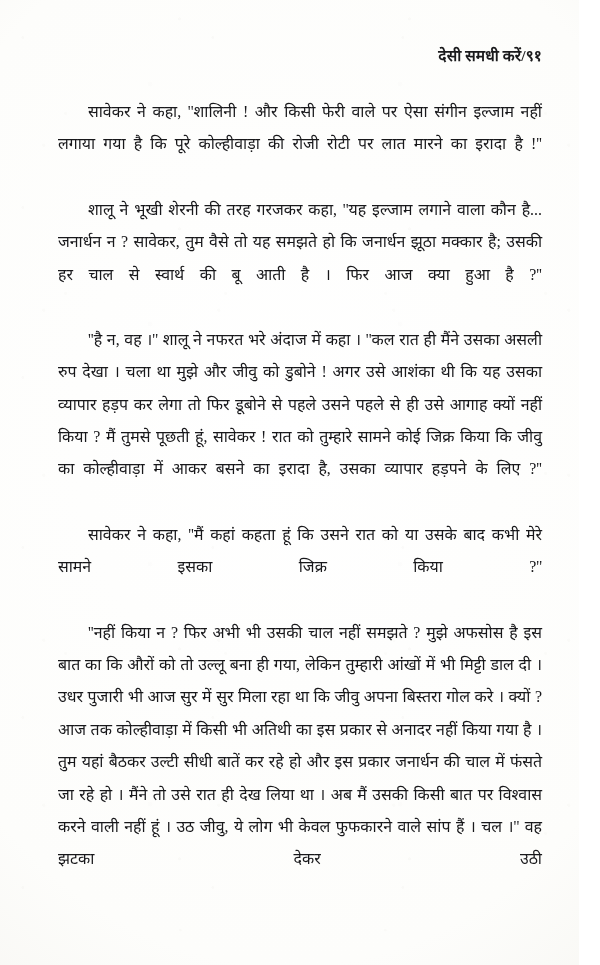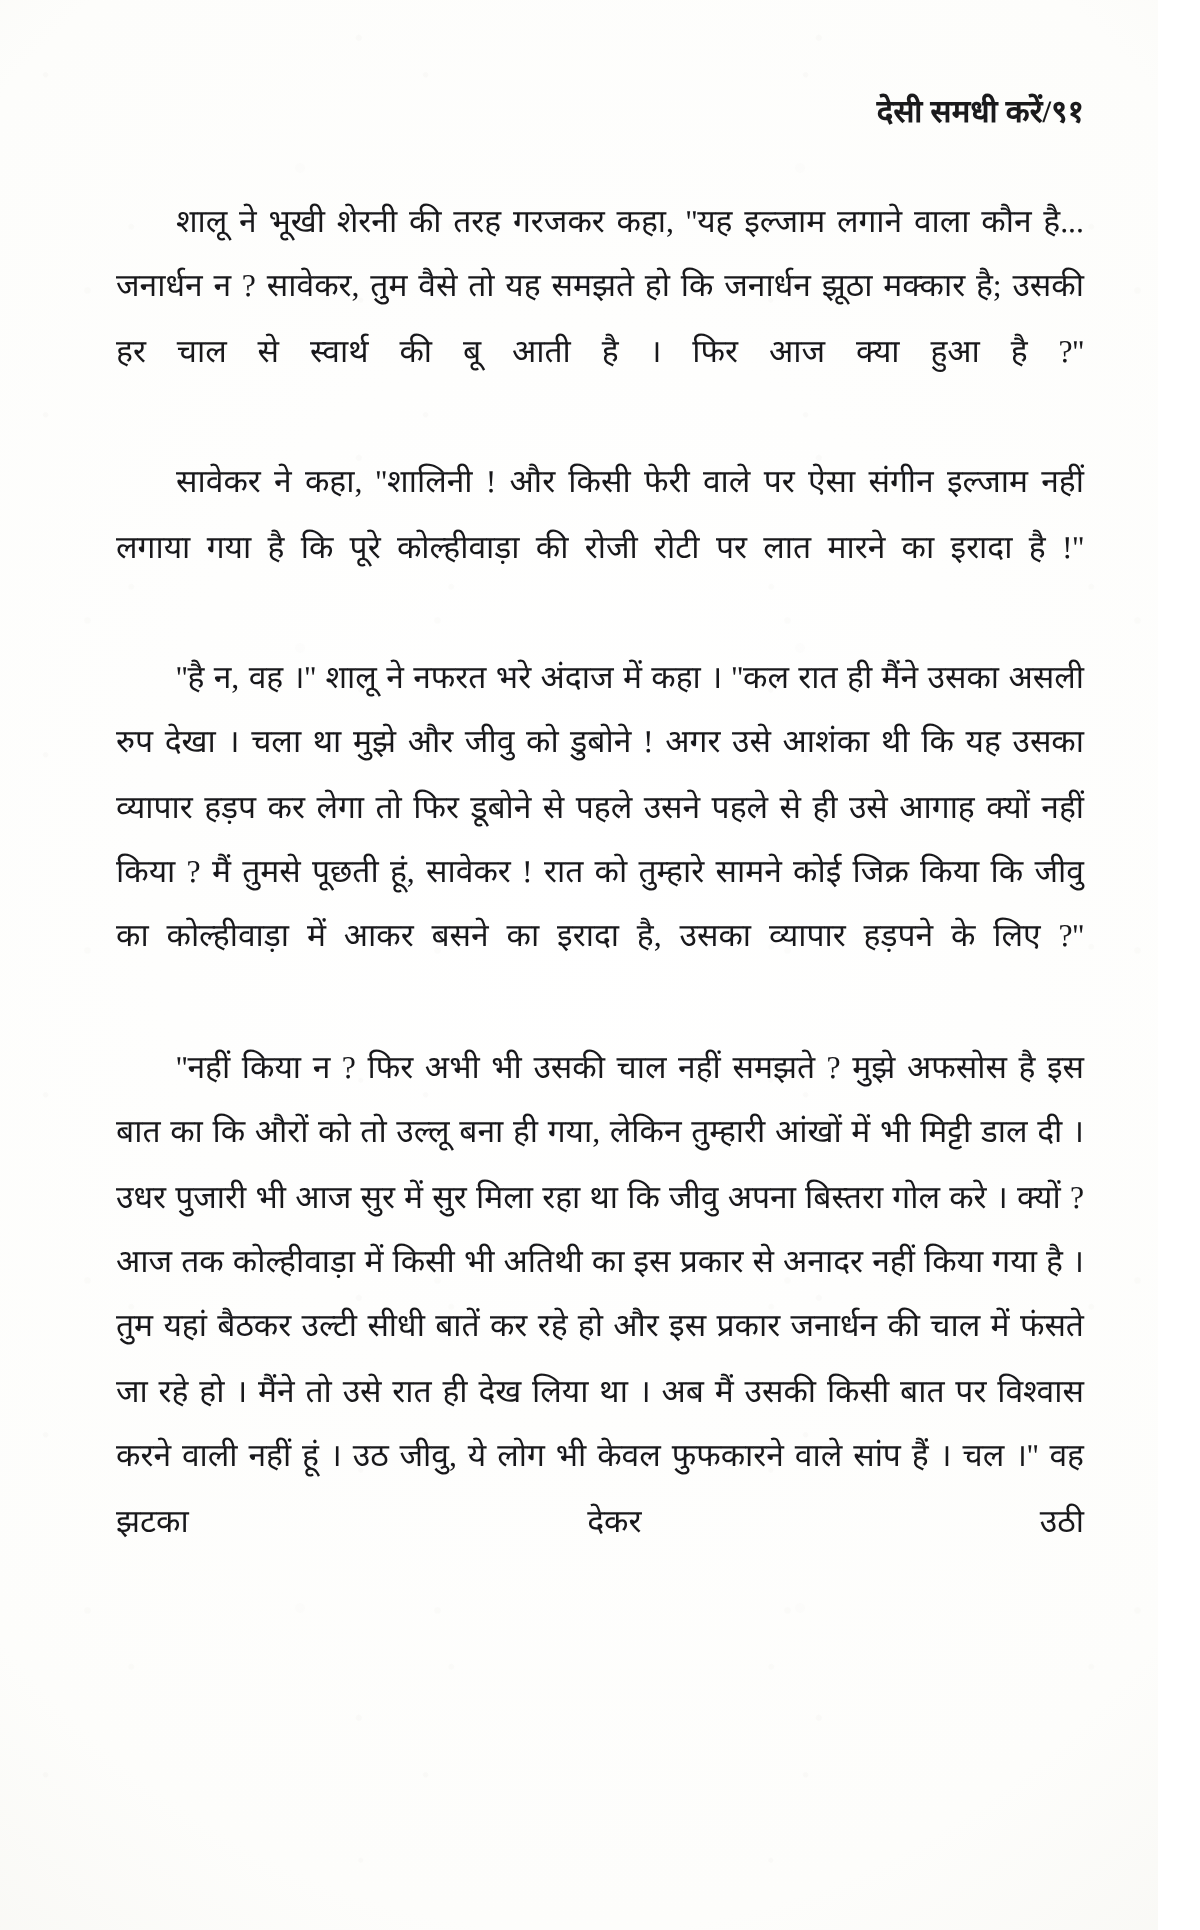--- a/index.html
+++ b/index.html
@@ -93,20 +93,21 @@
 </style>
 </head>
 <body>
 
 <div class="page">
   <div class="content">
 
     <div class="running-head">देसी समधी करें/९१</div>
 
     <div class="body-text">
+      <p class="para">सावेकर ने कहा, ''शालिनी ! और किसी फेरी वाले पर ऐसा संगीन इल्जाम नहीं लगाया गया है कि पूरे कोल्हीवाड़ा की रोजी रोटी पर लात मारने का इरादा है !''</p>
       <p class="para">शालू ने भूखी शेरनी की तरह गरजकर कहा, ''यह इल्जाम लगाने वाला कौन है... जनार्धन न ? सावेकर, तुम वैसे तो यह समझते हो कि जनार्धन झूठा मक्कार है; उसकी हर चाल से स्वार्थ की बू आती है । फिर आज क्या हुआ है ?''</p>
-      <p class="para">सावेकर ने कहा, ''शालिनी ! और किसी फेरी वाले पर ऐसा संगीन इल्जाम नहीं लगाया गया है कि पूरे कोल्हीवाड़ा की रोजी रोटी पर लात मारने का इरादा है !''</p>
       <p class="para">''है न, वह ।'' शालू ने नफरत भरे अंदाज में कहा । ''कल रात ही मैंने उसका असली रुप देखा । चला था मुझे और जीवु को डुबोने ! अगर उसे आशंका थी कि यह उसका व्यापार हड़प कर लेगा तो फिर डूबोने से पहले उसने पहले से ही उसे आगाह क्यों नहीं किया ? मैं तुमसे पूछती हूं, सावेकर ! रात को तुम्हारे सामने कोई जिक्र किया कि जीवु का कोल्हीवाड़ा में आकर बसने का इरादा है, उसका व्यापार हड़पने के लिए ?''</p>
+      <p class="para">सावेकर ने कहा, ''मैं कहां कहता हूं कि उसने रात को या उसके बाद कभी मेरे सामने इसका जिक्र किया ?''</p>
       <p class="para ink-light">''नहीं किया न ? फिर अभी भी उसकी चाल नहीं समझते ? मुझे अफसोस है इस बात का कि औरों को तो उल्लू बना ही गया, लेकिन तुम्हारी आंखों में भी मिट्टी डाल दी । उधर पुजारी भी आज सुर में सुर मिला रहा था कि जीवु अपना बिस्तरा गोल करे । क्यों ? आज तक कोल्हीवाड़ा में किसी भी अतिथी का इस प्रकार से अनादर नहीं किया गया है । तुम यहां बैठकर उल्टी सीधी बातें कर रहे हो और इस प्रकार जनार्धन की चाल में फंसते जा रहे हो । मैंने तो उसे रात ही देख लिया था । अब मैं उसकी किसी बात पर विश्वास करने वाली नहीं हूं । उठ जीवु, ये लोग भी केवल फुफकारने वाले सांप हैं । चल ।'' वह झटका देकर उठी</p>
     </div>
 
   </div>
 </div>
 
 </body></html>

